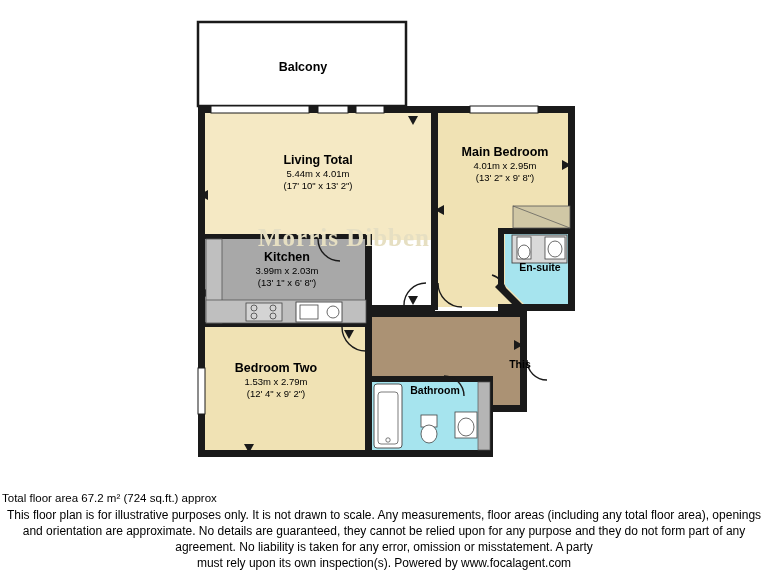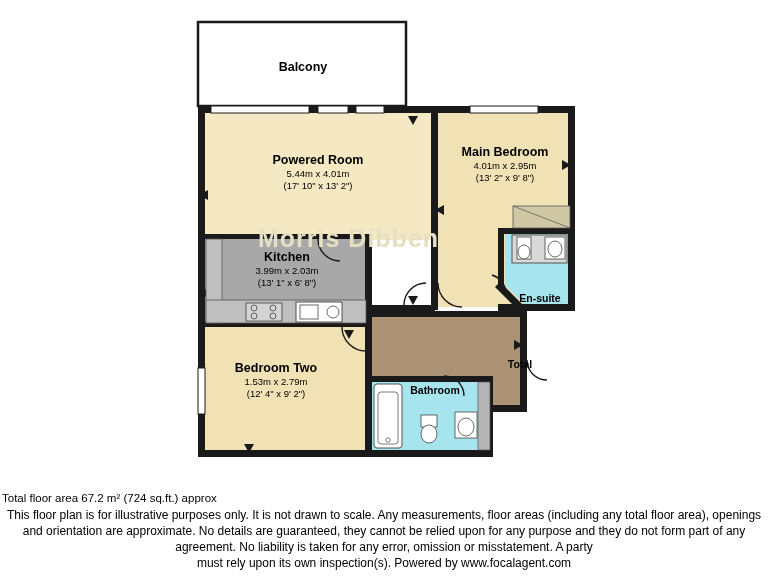--- a/index.html
+++ b/index.html
@@ -43,21 +43,21 @@
     font-size: 10.5px;
   }
   .watermark {
     position: absolute;
     left: 258px;
     top: 224px;
     font-size: 25px;
     font-weight: bold;
     color: #e6dfc2;
     letter-spacing: 1px;
-    font-family: Liberation Sans, sans-serif;
+    font-family: Liberation Serif, serif;
     pointer-events: none;
   }
   .footer {
     position: absolute;
     left: 0;
     top: 492px;
     width: 768px;
   }
   .footer-area {
     font-size: 11.5px;
@@ -229,21 +229,21 @@
     </g>
 
   </svg>
 
   
   <div class="room-label" style="left:248px; top:60px; width:110px;">
     <span class="rname">Balcony</span>
   </div>
 
   <div class="room-label" style="left:248px; top:153px; width:140px;">
-    <span class="rname">Powered Room</span>
+    <span class="rname">Living Total</span>
     <span class="rdim">5.44m x 4.01m</span>
     <span class="rdim">(17' 10" x 13' 2")</span>
   </div>
 
   <div class="room-label" style="left:436px; top:145px; width:138px;">
     <span class="rname">Main Bedroom</span>
     <span class="rdim">4.01m x 2.95m</span>
     <span class="rdim">(13' 2" x 9' 8")</span>
   </div>
 
@@ -252,26 +252,26 @@
     <span class="rdim">3.99m x 2.03m</span>
     <span class="rdim">(13' 1" x 6' 8")</span>
   </div>
 
   <div class="room-label" style="left:210px; top:361px; width:132px;">
     <span class="rname">Bedroom Two</span>
     <span class="rdim">1.53m x 2.79m</span>
     <span class="rdim">(12' 4" x 9' 2")</span>
   </div>
 
-  <div class="room-label small" style="left:508px; top:292px; width:64px;">
+  <div class="room-label small" style="left:508px; top:261px; width:64px;">
     <span class="rname">En-suite</span>
   </div>
 
   <div class="room-label small" style="left:490px; top:358px; width:60px;">
-    <span class="rname">Total</span>
+    <span class="rname">This</span>
   </div>
 
   <div class="room-label small" style="left:396px; top:384px; width:78px;">
     <span class="rname">Bathroom</span>
   </div>
 
   <div class="watermark">Morris Dibben</div>
 </div>
 
 <div class="footer">

